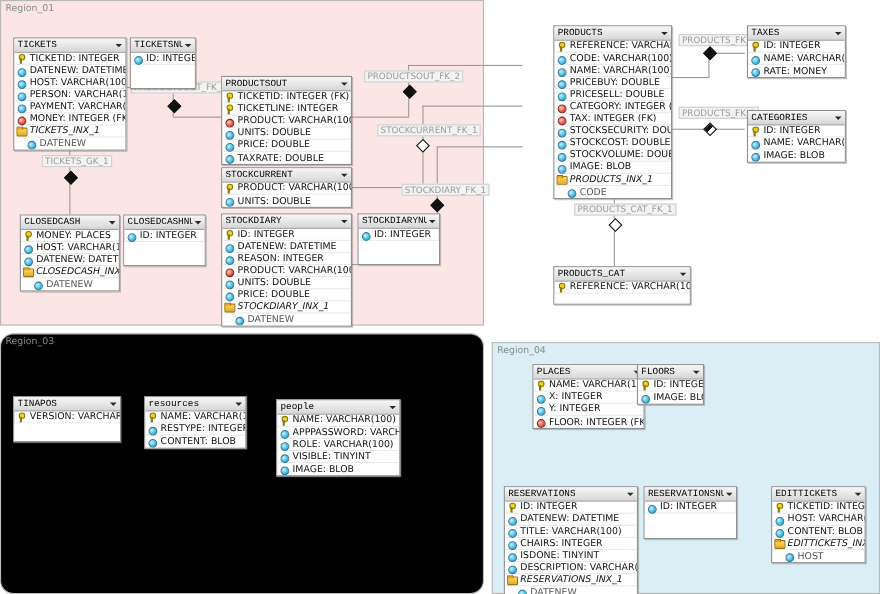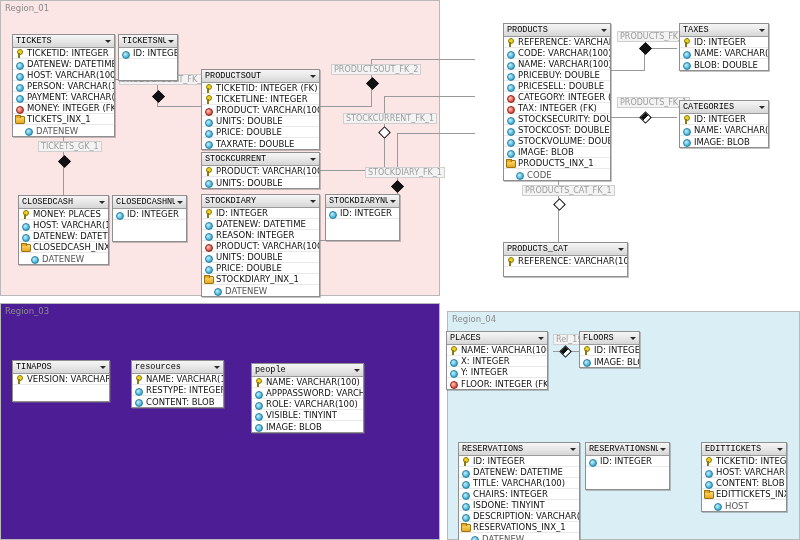--- a/index.html
+++ b/index.html
@@ -13,21 +13,21 @@
   #canvas{position:relative;width:800px;height:540px;}
 
   
   .region{position:absolute;box-sizing:border-box;border:1px solid #b9b9b9;}
   .region-label{
     position:absolute;left:4px;top:2px;
     font-size:8.5px;color:#8a8a8a;white-space:nowrap;
   }
   .r01{background:#fbe5e5;}
   .r02{background:#fbf8e0;}
-  .r03{background:#4c1d95;}
+  .r03{background:#000000;border-radius:12px;}
   .r04{background:#d9eef5;}
 
   
   .line{position:absolute;background:#9a9a9a;}
   .line.h{height:1px;}
   .line.v{width:1px;}
 
   
   .rel{
     position:absolute;box-sizing:border-box;
@@ -114,21 +114,21 @@
     content:"";position:absolute;left:0px;top:1px;
     width:8px;height:6px;border-radius:1px;
     background:linear-gradient(to bottom,#ffd76a 0,#e8a91e 100%);
     border:1px solid #9a7411;
   }
   .ico.idx::after{
     content:"";position:absolute;left:0px;top:0px;
     width:4px;height:2px;border-radius:1px 1px 0 0;
     background:#e8a91e;border:1px solid #9a7411;border-bottom:none;
   }
-  .row.index .txt{}
+  .row.index .txt{font-style:italic;}
   .row.subfield{padding-left:11px;}
   .row.subfield .txt{color:#555;}
 </style>
 </head>
 <body>
 
 <div id="canvas">
 
   <div class="region r01" style="left:0;top:0;width:440px;height:296px;">
     <span class="region-label">Region_01</span>
@@ -485,21 +485,21 @@
     <div class="row">
         <span class="ico pk"></span>
         <span class="txt">ID: INTEGER</span>
       </div>
     <div class="row">
         <span class="ico col"></span>
         <span class="txt">NAME: VARCHAR(100)</span>
       </div>
     <div class="row">
         <span class="ico col"></span>
-        <span class="txt">BLOB: DOUBLE</span>
+        <span class="txt">RATE: MONEY</span>
       </div>
   </div>
 
   <div class="tbl" style="left:679px;top:100px;width:90px;">
     <div class="hdr">
       <span class="tname">CATEGORIES</span>
       <span class="caret">
           <b></b>
         </span>
     </div>
@@ -588,21 +588,21 @@
     <div class="row">
         <span class="ico col"></span>
         <span class="txt">VISIBLE: TINYINT</span>
       </div>
     <div class="row">
         <span class="ico col"></span>
         <span class="txt">IMAGE: BLOB</span>
       </div>
   </div>
 
-  <div class="tbl" style="left:446px;top:331px;width:102px;">
+  <div class="tbl" style="left:484px;top:331px;width:102px;">
     <div class="hdr">
       <span class="tname">PLACES</span>
       <span class="caret">
           <b></b>
         </span>
     </div>
     <div class="row">
         <span class="ico pk"></span>
         <span class="txt">NAME: VARCHAR(100)</span>
       </div>

